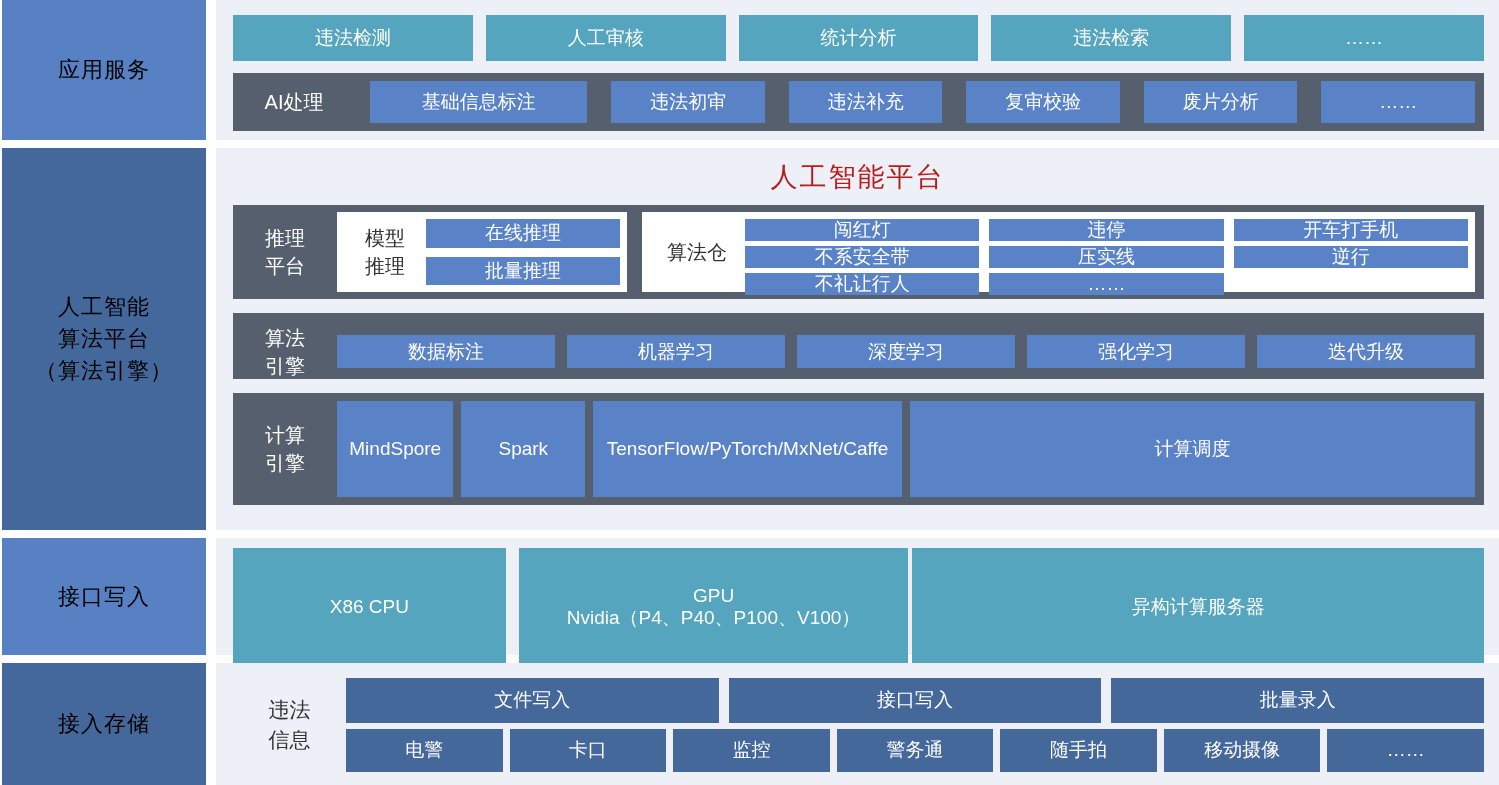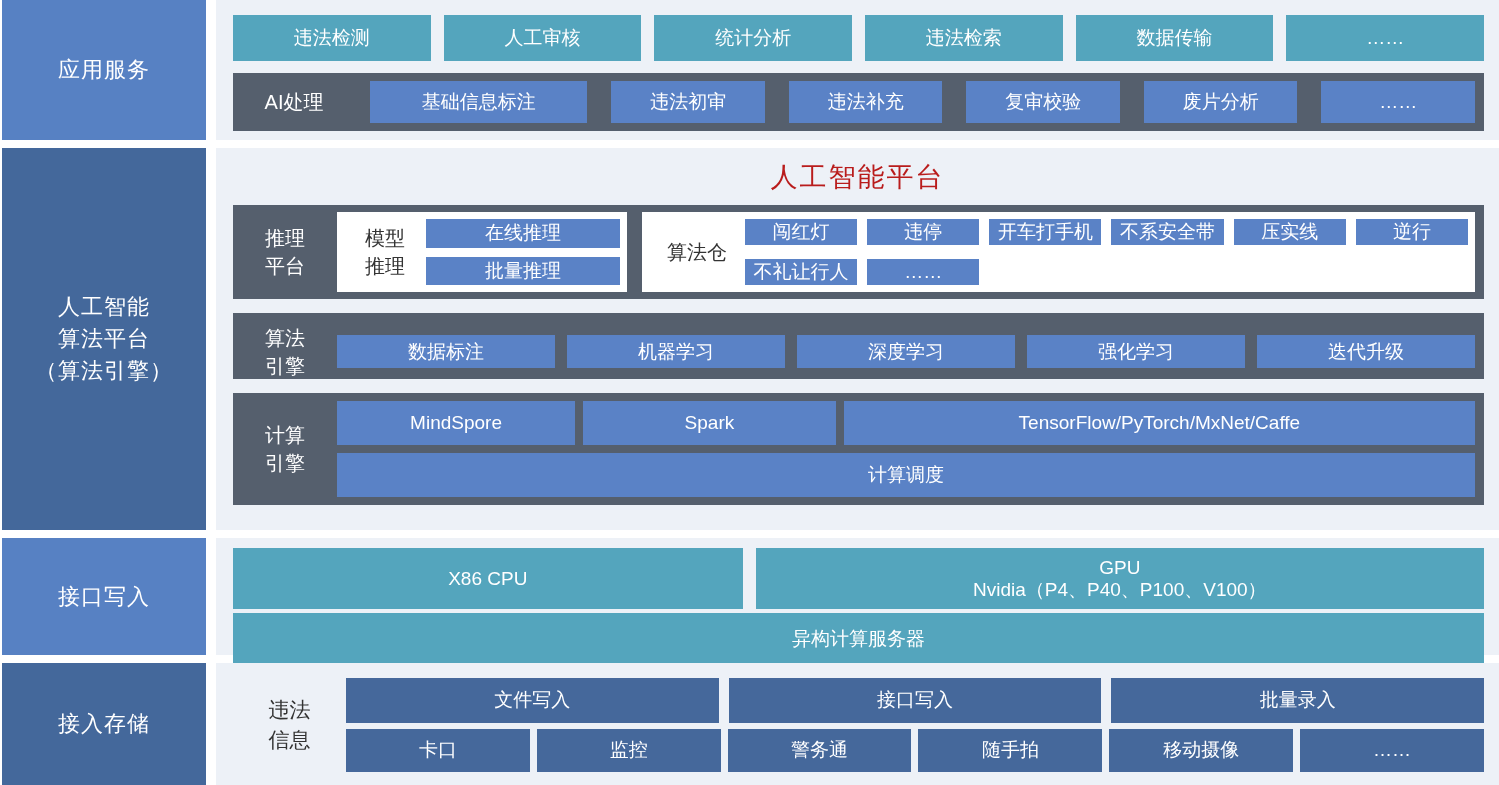--- a/index.html
+++ b/index.html
@@ -7,21 +7,21 @@
     width:1499px;height:785px;background:#ffffff;overflow:hidden;
     font-family:"Liberation Sans","DejaVu Sans",sans-serif;
     display:flex;flex-direction:column;gap:8px;box-sizing:border-box;
   }
   .row{display:flex;box-sizing:border-box;}
   .row-1{height:140px;}
   .row-2{height:382px;}
   .row-3{height:117px;}
   .row-4{height:122px;}
   .side{
-    width:204px;margin-left:2px;flex:none;color:#ffffff;font-size:22px;
+    width:204px;margin-left:2px;flex:none;color:#000000;font-size:22px;
     display:flex;align-items:center;justify-content:center;text-align:center;
     letter-spacing:1px;line-height:1.45;
   }
   .side.light{background:#5781c3;}
   .side.dark{background:#44689b;}
   .panel{flex:1;margin-left:10px;background:#edf1f7;box-sizing:border-box;}
   .ml{white-space:pre-line;}
   .btn{
     display:flex;align-items:center;justify-content:center;text-align:center;
     color:#ffffff;font-size:19px;box-sizing:border-box;line-height:1.15;
@@ -56,32 +56,32 @@
   .wb-model{width:290px;flex:none;}
   .wb-algo{flex:1;margin-left:15px;}
   .wb-label{
     color:#333;font-size:20px;display:flex;align-items:center;justify-content:center;
     text-align:center;line-height:1.4;flex:none;
   }
   .wb-model .wb-label{width:82px;}
   .wb-algo .wb-label{width:96px;}
   .stack{flex:1;display:flex;flex-direction:column;gap:9px;}
   .stack .btn{flex:1;}
-  .grid8{flex:1;display:grid;grid-template-columns:repeat(6,1fr);gap:14px 10px;}
+  .grid8{flex:1;display:grid;grid-template-columns:repeat(3,1fr);gap:5px 10px;}
   .sub-algo{height:66px;margin-top:14px;padding:22px 9px 11px 0;}
   .sub-algo .engine-btns{flex:1;display:flex;gap:12px;}
   .sub-algo .btn{flex:1;}
   .sub-compute{height:112px;margin-top:14px;padding:8px 9px 8px 0;}
-  .compute-area{flex:1;display:flex;flex-direction:column;gap:8px;}
+  .compute-area{flex:1;display:flex;flex-direction:row;gap:8px;}
   .compute-top{display:flex;gap:8px;flex:1;}
   .w-ms{flex:195;}.w-spark{flex:207;}.w-tf{flex:517;}.w-trt{flex:187;}
   .compute-area .btn{min-height:0;}
   .sched{flex:1;}
   
-  .pow{padding:10px 15px 7px 17px;display:flex;flex-direction:column;gap:4px;height:100%;}
+  .pow{padding:10px 15px 7px 17px;display:flex;flex-direction:row;gap:4px;height:100%;}
   .pow-top{display:flex;gap:13px;flex:52;}
   .pow-cpu{flex:510;}
   .pow-gpu{flex:729;}
   .pow-srv{flex:44;}
   
   .sto{padding:15px 15px 13px 17px;display:flex;height:100%;box-sizing:border-box;}
   .sto-label{
     width:113px;flex:none;color:#333;font-size:21px;display:flex;align-items:center;
     justify-content:center;text-align:left;line-height:1.45;
   }
@@ -97,21 +97,20 @@
 <div class="page">
 
   <div class="row row-1">
     <div class="side light ml">应用服务</div>
     <div class="panel">
       <div class="svc-row">
         <div class="btn teal">违法检测</div>
         <div class="btn teal">人工审核</div>
         <div class="btn teal">统计分析</div>
         <div class="btn teal">违法检索</div>
-        <div class="btn teal">数据传输</div>
         <div class="btn teal">……</div>
       </div>
       <div class="ai-bar">
         <div class="ai-label">AI处理</div>
         <div class="btn blue" style="flex:238;">基础信息标注</div>
         <div class="btn blue" style="flex:168;">违法初审</div>
         <div class="btn blue" style="flex:168;">违法补充</div>
         <div class="btn blue" style="flex:168;">复审校验</div>
         <div class="btn blue" style="flex:168;">废片分析</div>
         <div class="btn blue" style="flex:168;">……</div>
@@ -199,20 +198,21 @@
       <div class="sto">
         <div class="sto-label ml">违法
 信息</div>
         <div class="sto-right">
           <div class="sto-r1">
             <div class="btn navy">文件写入</div>
             <div class="btn navy">接口写入</div>
             <div class="btn navy">批量录入</div>
           </div>
           <div class="sto-r2">
+            <div class="btn navy">电警</div>
             <div class="btn navy">卡口</div>
             <div class="btn navy">监控</div>
             <div class="btn navy">警务通</div>
             <div class="btn navy">随手拍</div>
             <div class="btn navy">移动摄像</div>
             <div class="btn navy">……</div>
           </div>
         </div>
       </div>
     </div>

